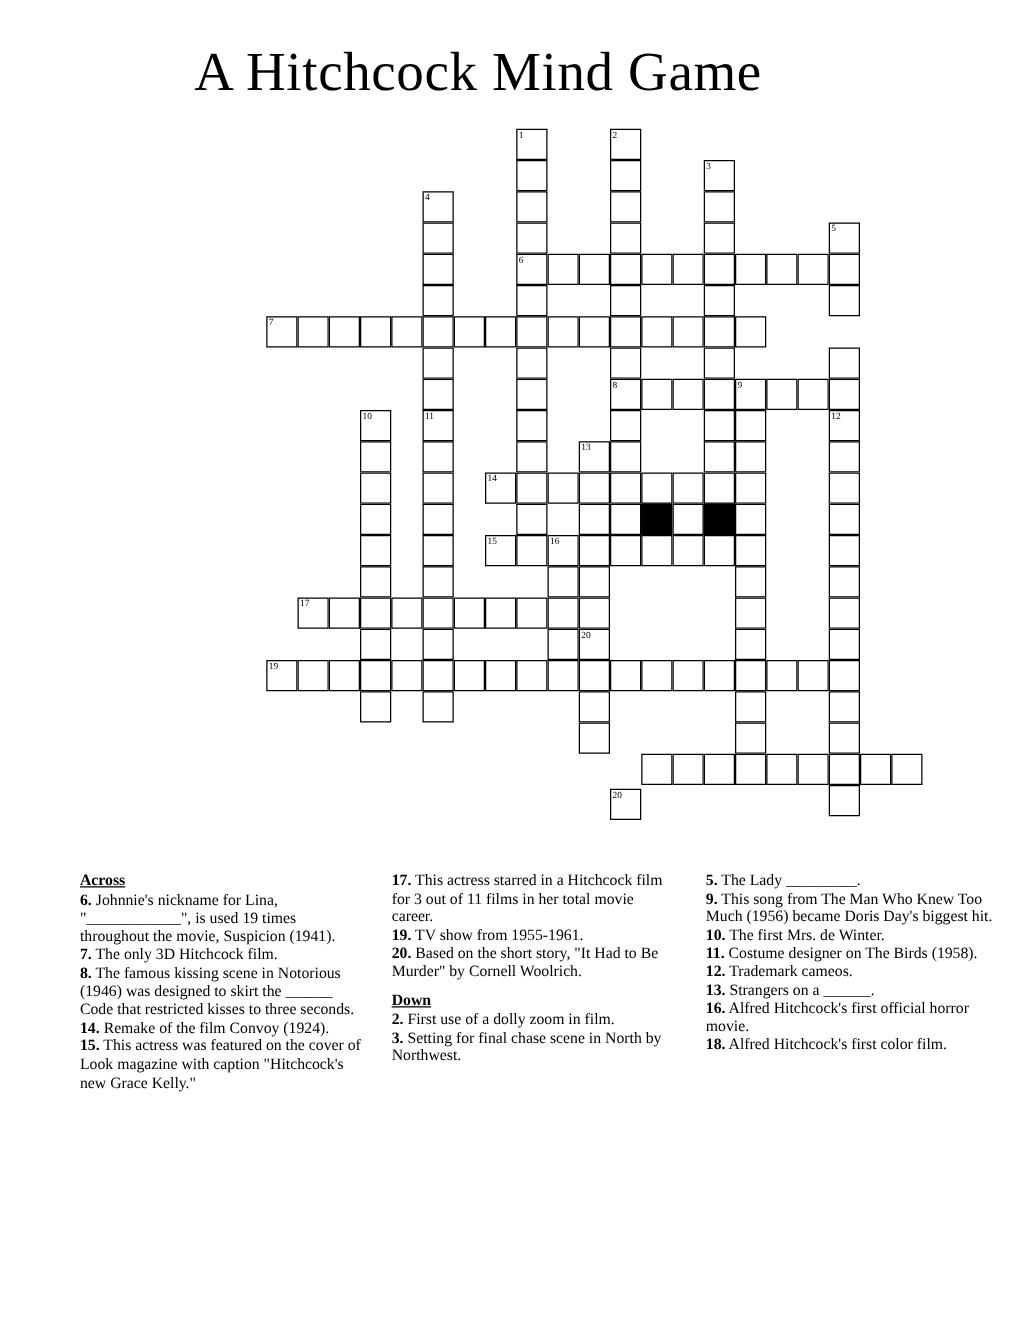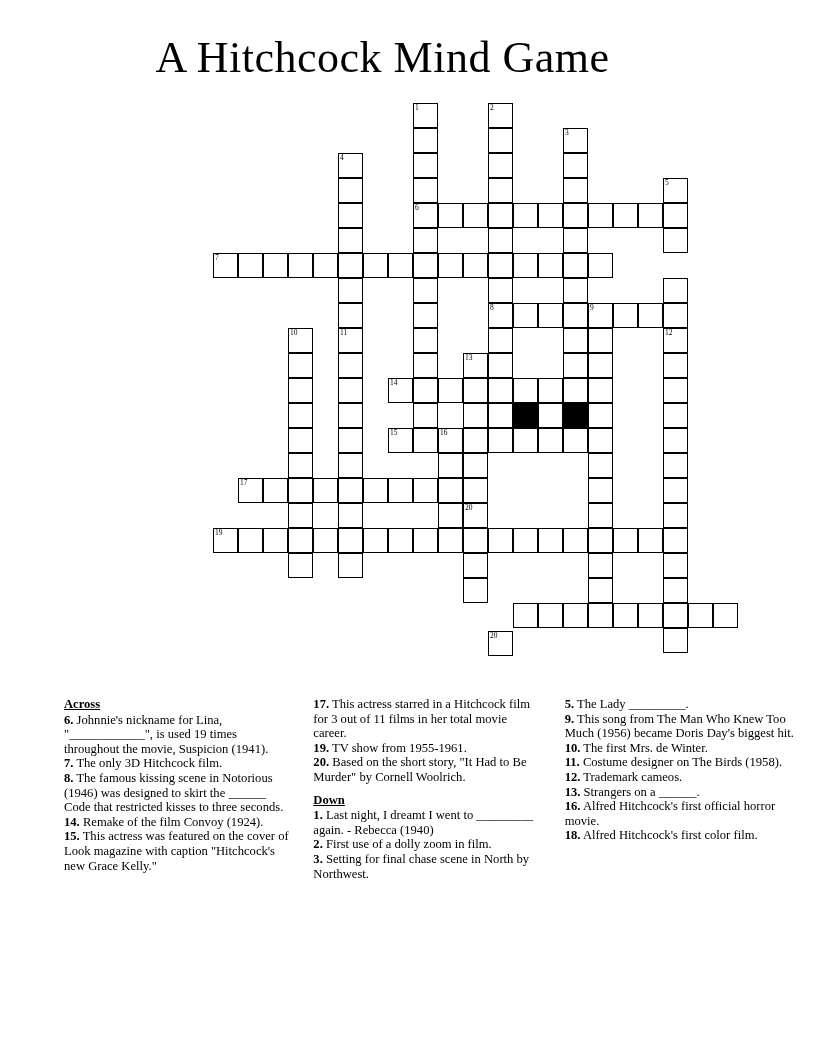--- a/index.html
+++ b/index.html
@@ -328,21 +328,20 @@
       <div class="clue"><b>14.</b> <span>Remake of the film Convoy (1924).</span></div>
       <div class="clue"><b>15.</b> <span>This actress was featured on the cover of Look magazine with caption "Hitchcock's new Grace Kelly."</span></div>
     </div>
 
     <div class="clue-col col2">
       <div class="clue"><b>17.</b> <span>This actress starred in a Hitchcock film for 3 out of 11 films in her total movie career.</span></div>
       <div class="clue"><b>19.</b> <span>TV show from 1955-1961.</span></div>
       <div class="clue"><b>20.</b> <span>Based on the short story, "It Had to Be Murder" by Cornell Woolrich.</span></div>
       <div class="spacer-head"></div>
       <div class="clue-head">Down</div>
-      <div class="clue"><b>1.</b> <span>Last night, I dreamt I went to _________ again. - Rebecca (1940)</span></div>
       <div class="clue"><b>2.</b> <span>First use of a dolly zoom in film.</span></div>
       <div class="clue"><b>3.</b> <span>Setting for final chase scene in North by Northwest.</span></div>
     </div>
 
     <div class="clue-col col3">
       <div class="clue"><b>5.</b> <span>The Lady _________.</span></div>
       <div class="clue"><b>9.</b> <span>This song from The Man Who Knew Too Much (1956) became Doris Day's biggest hit.</span></div>
       <div class="clue"><b>10.</b> <span>The first Mrs. de Winter.</span></div>
       <div class="clue"><b>11.</b> <span>Costume designer on The Birds (1958).</span></div>
       <div class="clue"><b>12.</b> <span>Trademark cameos.</span></div>

